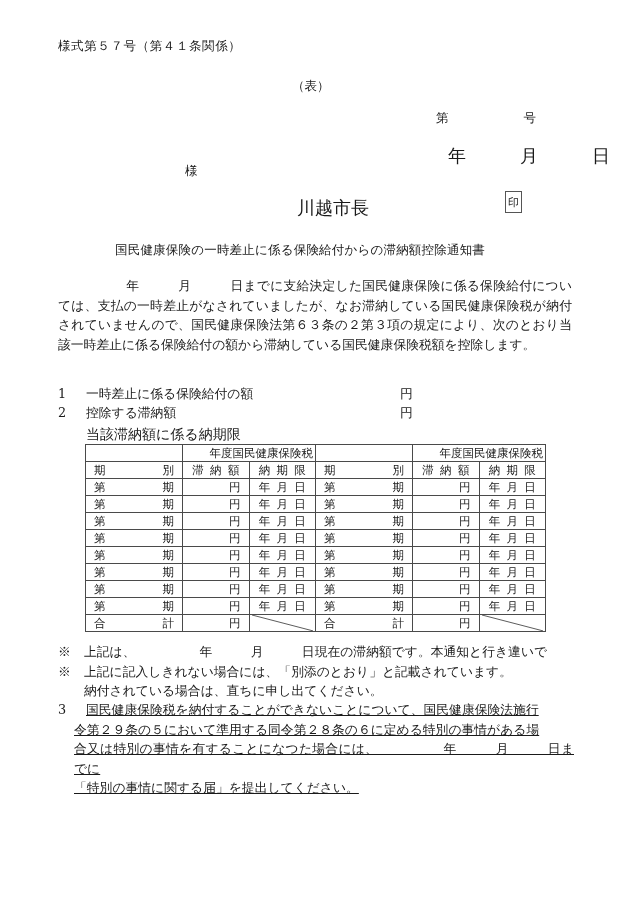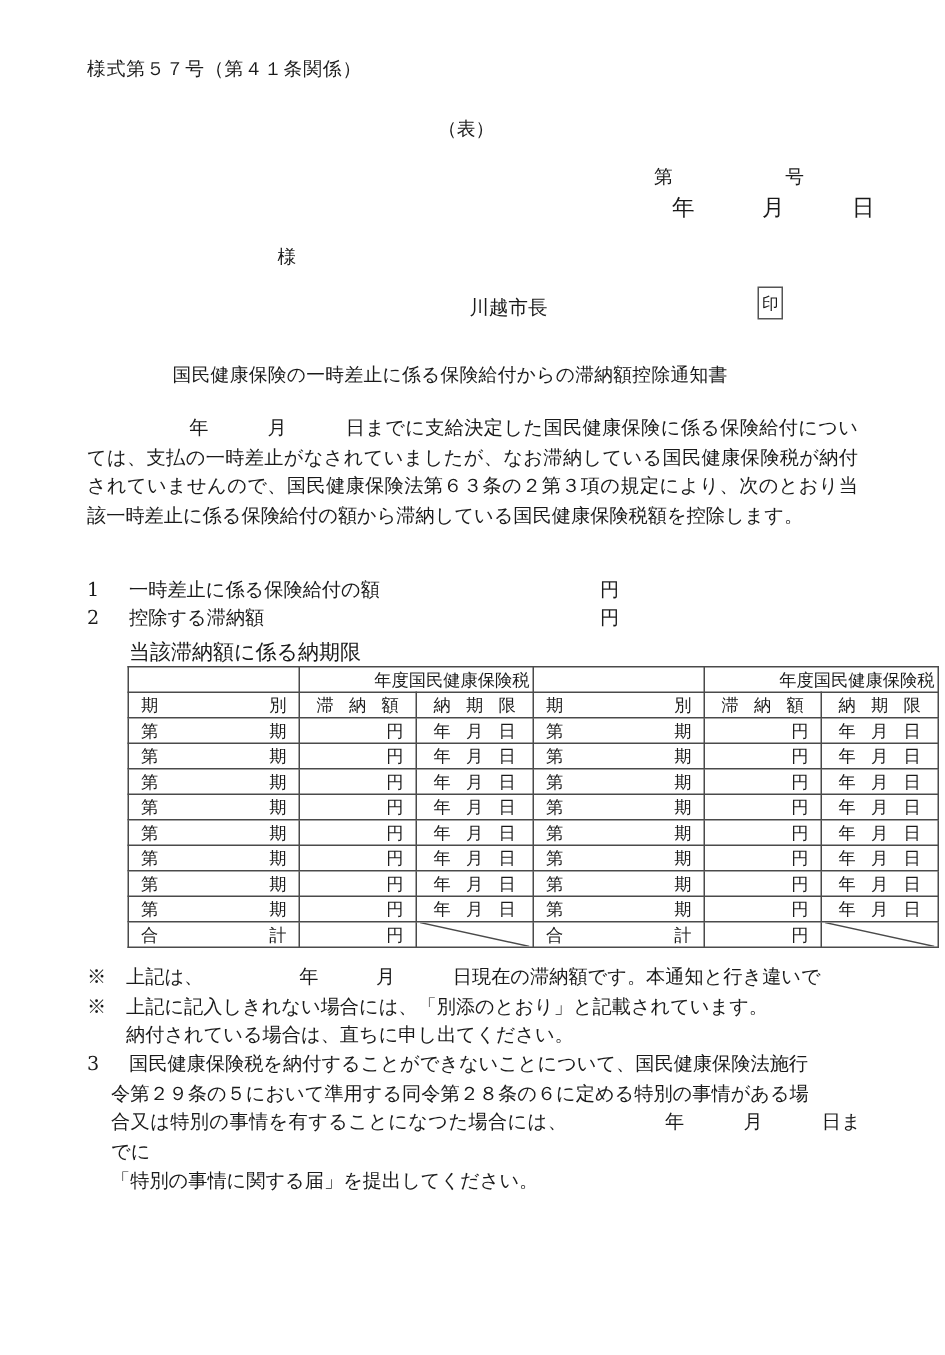--- a/index.html
+++ b/index.html
@@ -36,30 +36,30 @@
   }
   #table-label {
     left: 292px; top: 78px;
     font-size: 12.5px;
   }
   #doc-number {
     left: 436px; top: 110px;
     font-size: 12.5px;
   }
   #doc-date {
-    left: 448px; top: 129px;
-    font-size: 15px;
+    left: 448px; top: 144px;
+    font-size: 18px;
   }
   #addressee {
     left: 185px; top: 163px;
     font-size: 12.5px;
   }
   #issuer {
-    left: 313px; top: 196px;
-    font-size: 13px;
+    left: 297px; top: 196px;
+    font-size: 18px;
   }
   #seal-box {
     position: absolute;
     left: 505px; top: 191px;
     width: 17px; height: 22px;
     border: 1px solid #555;
     font-size: 11px;
     line-height: 22px;
     text-align: center;
     box-sizing: border-box;
@@ -98,24 +98,25 @@
   #item-2 { left: 58px; top: 407px; width: 420px; }
   #item-2-sub {
     left: 86px; top: 426px;
     font-size: 14px;
   }
 
   
   #tax-table {
     position: absolute;
     left: 85px; top: 444px;
-    width: 541px;
+    width: 461px;
     border-collapse: collapse;
     table-layout: fixed;
     font-size: 11.5px;
+    font-family: Liberation Mono, monospace;
   }
   #tax-table td, #tax-table th {
     border: 1px solid #4a4a4a;
     height: 17px;
     padding: 0 2px;
     font-weight: normal;
     box-sizing: border-box;
     overflow: hidden;
   }
   #tax-table th { font-size: 11.5px; }
@@ -162,20 +163,21 @@
 
   
   #item-3 {
     position: absolute;
     left: 58px; top: 700px;
     width: 516px;
     font-size: 12.8px;
     line-height: 19.5px;
     text-align: justify;
     text-justify: inter-ideograph;
+    text-decoration: underline;
   }
   #item-3 .num3 { display: inline-block; width: 28px; }
   #item-3 .hang { display: block; padding-left: 16px; }
 </style>
 </head>
 <body>
 
 <div class="page">
 
   <div class="abs" id="form-no">様式第５７号（第４１条関係）</div>

